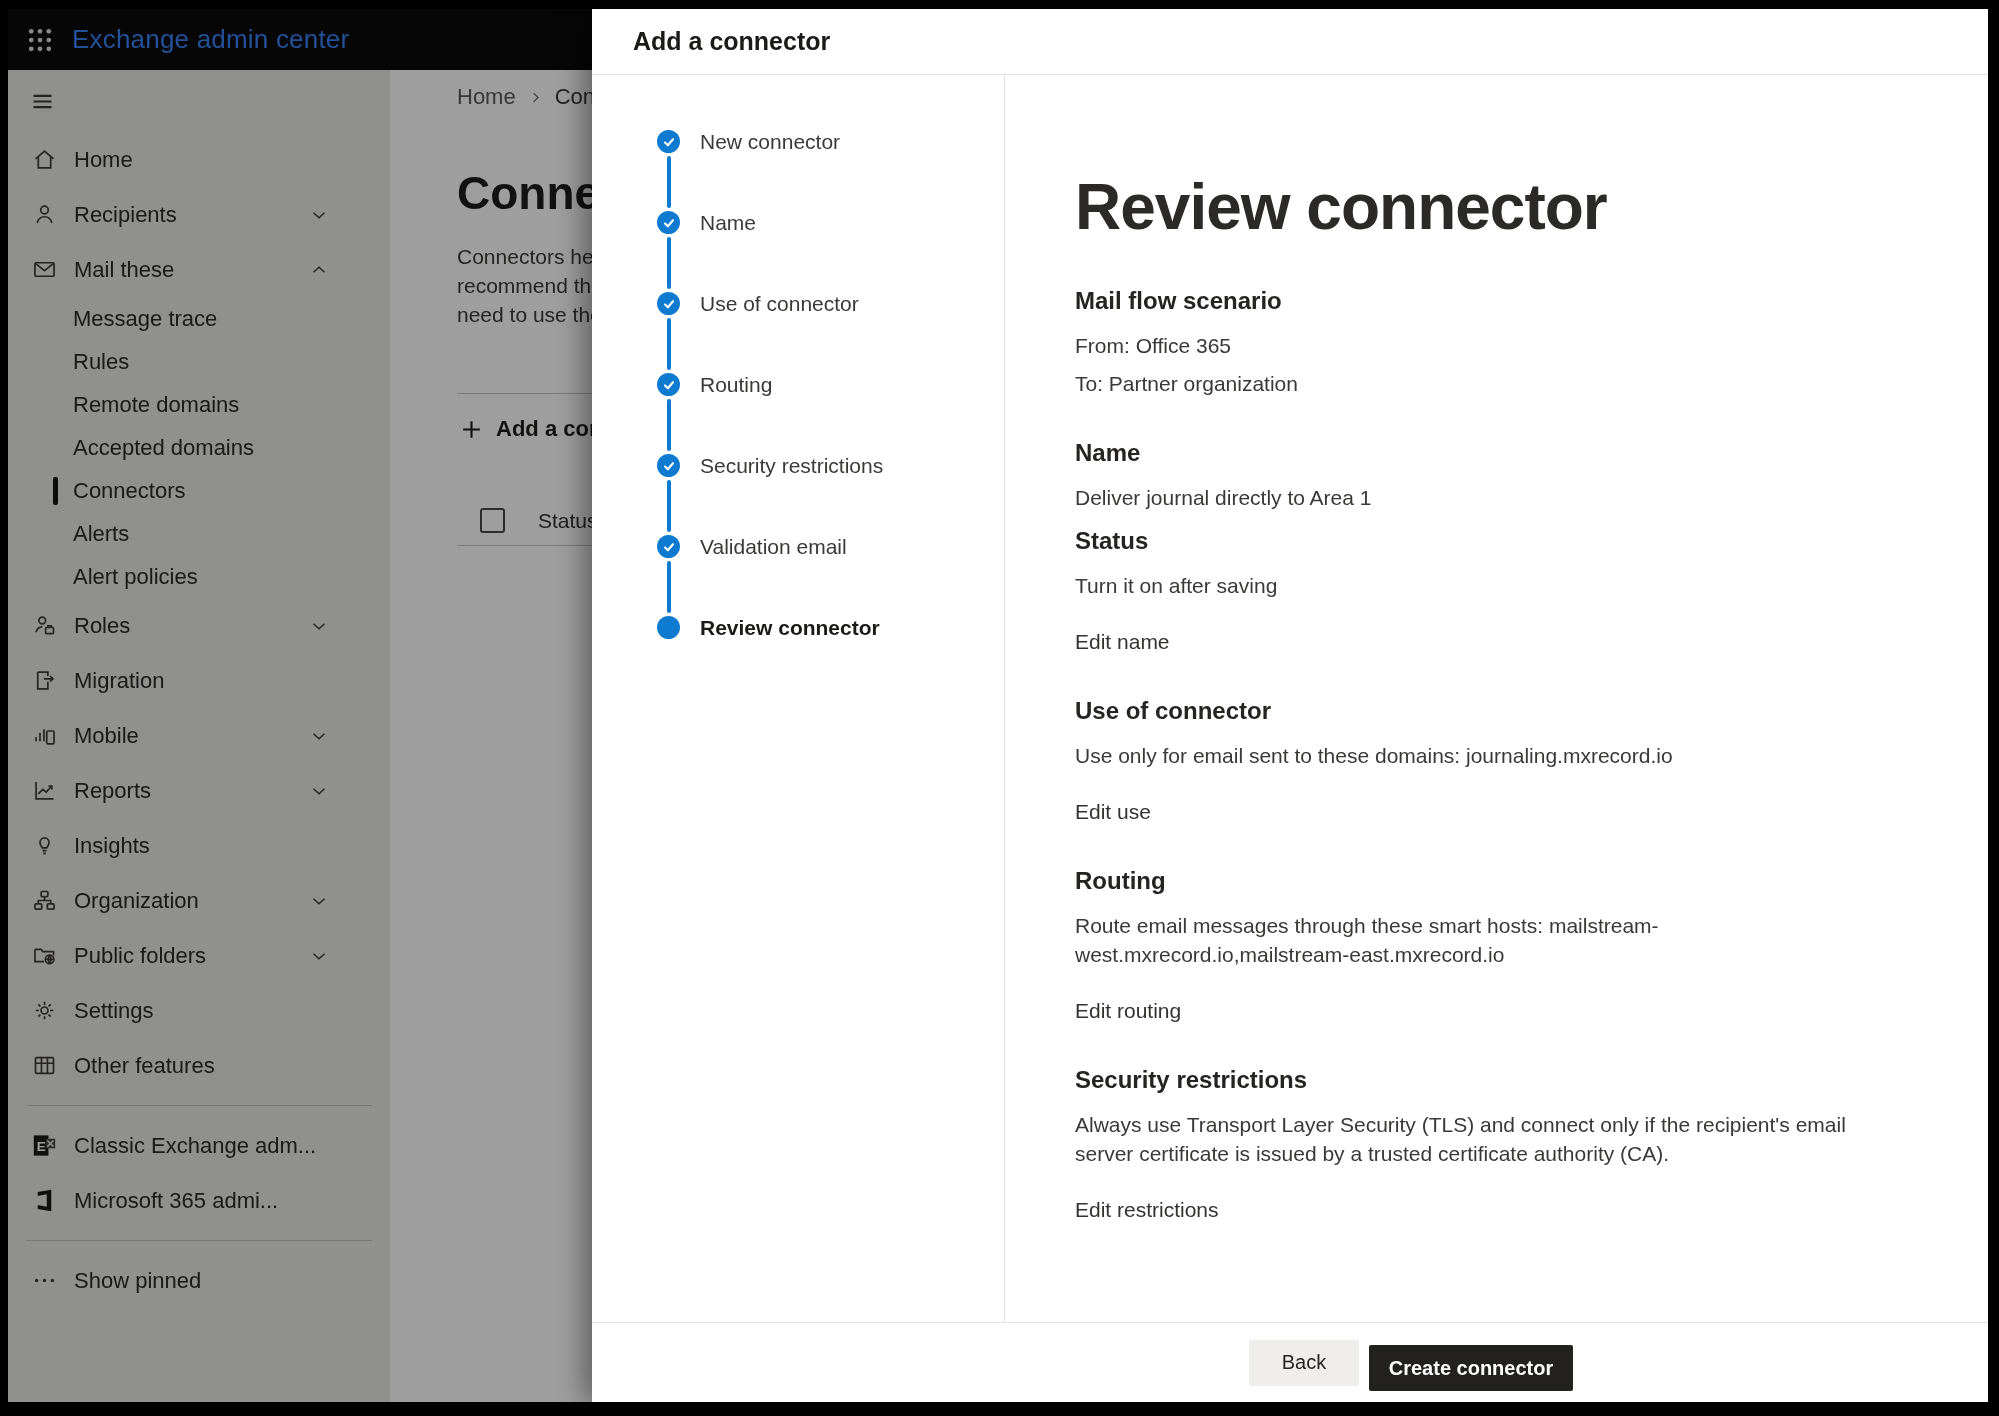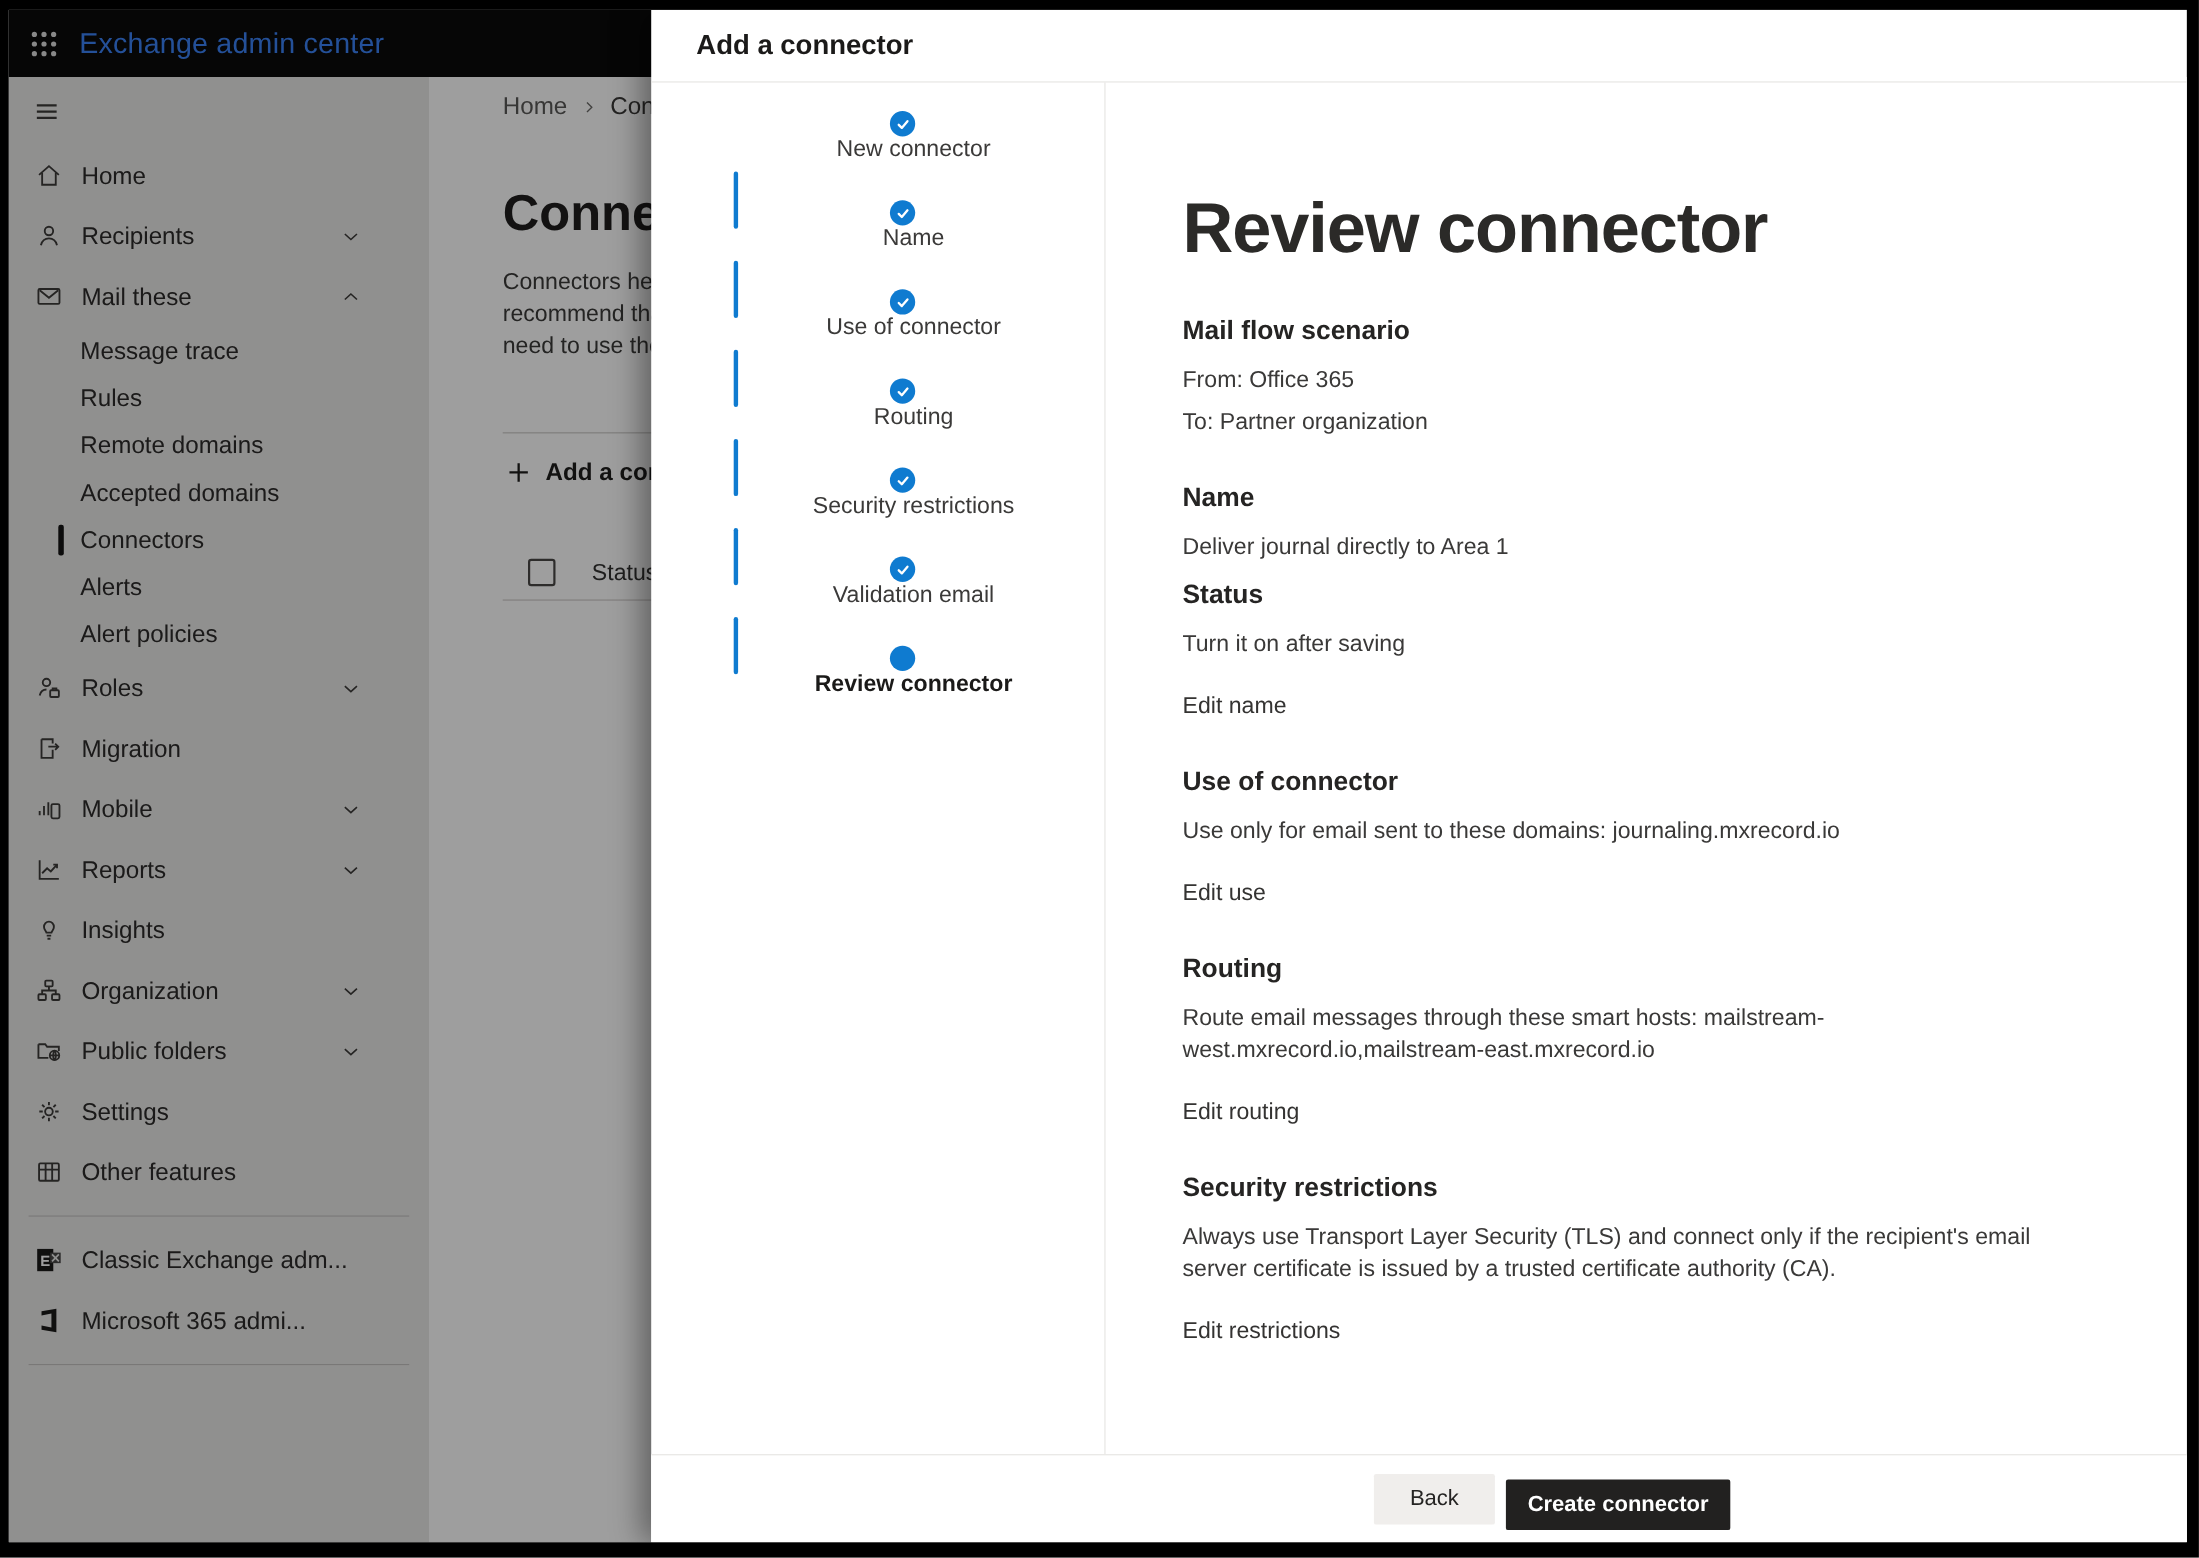--- a/index.html
+++ b/index.html
@@ -43,21 +43,21 @@
   
   .overlay { position:absolute; inset:0; background:rgba(0,0,0,0.38); z-index:50; }
   .dialog { position:absolute; left:584px; top:0; width:1576px; height:1393px; background:#fff; z-index:60; box-shadow:-8px 0 26px rgba(0,0,0,0.40); }
   .dialog-header { height:66px; border-bottom:1px solid #e5e4e2; display:flex; align-items:center; padding:0 20px 0 41px; }
   .dialog-title { font-size:25px; font-weight:700; color:#1b1a19; }
   .close-btn { margin-left:auto; width:40px; height:40px; display:flex; align-items:center; justify-content:center; cursor:pointer; }
 
   .dialog-body { display:flex; height:1247px; }
   .steps-col { width:413px; flex:none; border-right:1px solid #e5e4e2; padding:26px 0 0 65px; }
   .steps { list-style:none; }
-  .step { height:81px; display:flex; align-items:center; position:relative;flex-direction:column; }
+  .step { height:81px; display:flex; align-items:center; position:relative; }
   .step-circle { width:23px; height:23px; border-radius:50%; background:#0f7bd0; margin-right:20px; flex:none; display:flex; align-items:center; justify-content:center; }
   .step:not(:last-child)::after { content:""; position:absolute; left:10px; top:55px; width:4px; height:52px; background:#0f7bd0; border-radius:2px; }
   .step-label { font-size:21px; color:#3b3a39; white-space:nowrap; }
   .step.current .step-label { font-weight:700; color:#1b1a19; }
 
   .content-col { flex:1; padding-left:70px; overflow:hidden; }
   .review-title { margin-top:94px; font-size:64px; font-weight:700; color:#2b2a28; line-height:77px; letter-spacing:-1px; }
   .group { margin-top:40px; max-width:782px; }
   .group.first { }
   .group.tight { margin-top:14px; }
@@ -298,20 +298,32 @@
             <svg width="27" height="27" viewBox="0 0 24 24">
                 <path d="M6 4.5 L18 2.5 V21.5 L6 19.5 V16 L14 17.6 V6.4 L6 8 Z" fill="#1b1a19"></path>
               </svg>
           </span>
           <span>Microsoft 365 admi...</span>
         </li>
       </ul>
 
       <div class="side-divider"></div>
 
+      <ul class="nav">
+        <li class="nav-item">
+          <span class="icon">
+            <svg width="27" height="27" viewBox="0 0 24 24" fill="#3c3b39">
+                <circle cx="5" cy="12" r="1.5"></circle>
+                <circle cx="12" cy="12" r="1.5"></circle>
+                <circle cx="19" cy="12" r="1.5"></circle>
+              </svg>
+          </span>
+          <span>Show pinned</span>
+        </li>
+      </ul>
     </nav>
 
     <div class="main">
       <div class="breadcrumb">
         <span>Home</span>
         <svg width="15" height="15" viewBox="0 0 24 24" stroke="#6b6a68" stroke-width="2" fill="none">
             <path d="M9 5 L16 12 L9 19"></path>
           </svg>
         <span class="crumb-current">Conne</span>
       </div>

